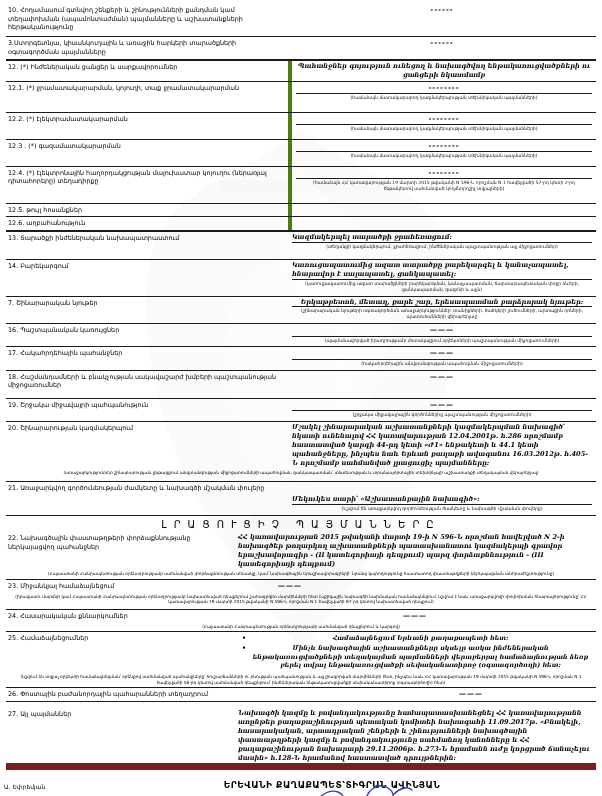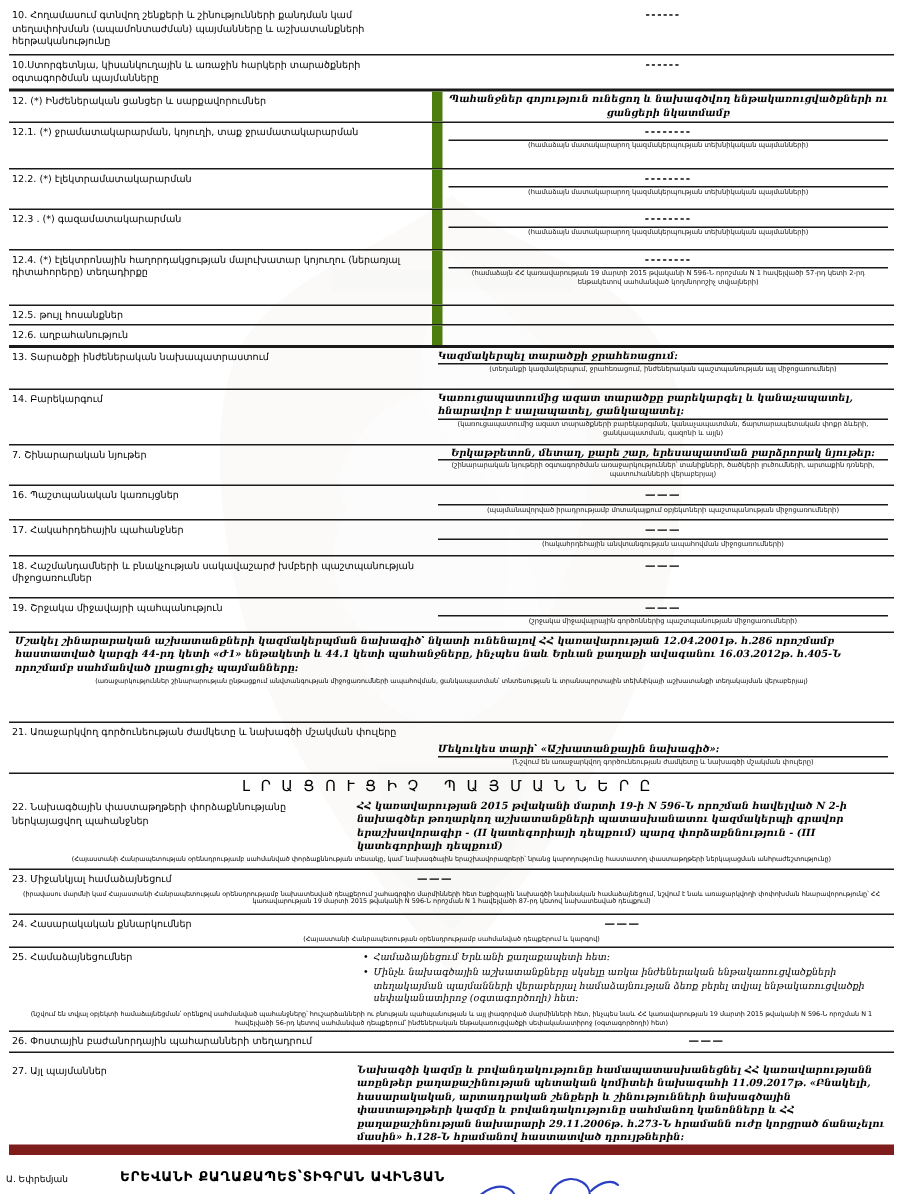--- a/index.html
+++ b/index.html
@@ -14,53 +14,53 @@
   .row  { display:flex; border-bottom:1px solid #1a1a1a; box-sizing:border-box; }
   .rowb { border-bottom:1px solid #1a1a1a; box-sizing:border-box; }
   .cols { display:flex; }
   .nb   { border-bottom:none; }
   .thick { border-bottom-width:2px; }
   .xthick { border-bottom:7px solid #7f1d1d; }
 
   .lab  { width:282px; flex:0 0 282px; padding:2px 6px 2px 2px; font-size:6.4px; line-height:1.35; box-sizing:border-box; }
   .lab2 { width:228px; flex:0 0 228px; padding:2px 6px 2px 2px; font-size:6.4px; line-height:1.35; box-sizing:border-box; }
   .val  { flex:1; padding:1px 4px; box-sizing:border-box; min-width:0; }
-  .vd .val { border-left:7px solid #4d7c0f; }
+  .vd .val { border-left:4px solid #4d7c0f; }
 
   .c { text-align:center; }
   .dash { display:block; text-align:center; font-size:7px; font-weight:bold; letter-spacing:1px; line-height:1.5; }
   .ul { border-bottom:1px solid #1a1a1a; }
 
   .vtext {
     font-family:"DejaVu Serif", serif; font-style:italic; font-weight:bold;
     font-size:6.6px; line-height:1.35; text-align:left;
   }
   .vtext.c { text-align:center; }
   .note { font-size:4.5px; line-height:1.3; text-align:center; color:#111; padding:1px 2px 2px 2px; }
   .fwnote { font-size:4.3px; line-height:1.3; text-align:center; padding:1px 4px 2px 4px; }
 
   .heading { text-align:center; font-weight:normal; font-size:10px; letter-spacing:7px; padding:3px 0 2px 0; }
 
   .bullets { margin:1px 0 2px 0; padding:0 0 0 4px; list-style:none; }
   .bullets li { position:relative; padding-left:7px; margin-bottom:1px;
-    font-family:"DejaVu Serif", serif; font-style:italic; font-weight:normal; font-size:6.4px; line-height:1.35; }
+    font-family:"DejaVu Serif", serif; font-style:italic; font-weight:bold; font-size:6.4px; line-height:1.35;text-align:center; }
   .bullets li::before { content:"•"; position:absolute; left:0; top:0; }
 
   .gap { height:6px; }
 
   
   .h33{min-height:33px}.h24{min-height:24px}.h20{min-height:20px}.h31{min-height:31px}
   .h27{min-height:27px}.h37{min-height:37px}.h12{min-height:12px}.h28{min-height:28px}
   .h30{min-height:30px}.h18{min-height:18px}.h22{min-height:22px}.h16{min-height:16px}
   .h60{min-height:60px}.h34{min-height:34px}.h50{min-height:50px}
   .h14{min-height:14px}.h48{min-height:48px}
 
   
   .signoff { position:relative; padding:10px 8px 0 8px; }
-  .signrow { display:flex; justify-content:flex-start; }
+  .signrow { display:flex; justify-content:center; }
   .mayor { font-weight:bold; font-size:9px; letter-spacing:0.5px; padding-left:66px; }
   .name  { font-weight:bold; font-size:9px; letter-spacing:0.5px; padding-right:4px; }
   .signature-svg { position:absolute; left:288px; top:10px; }
   .clerk { position:absolute; left:4px; bottom:6px; font-size:6px; z-index:3; }
 
   
   .watermark { position:absolute; left:50%; top:390px; transform:translate(-50%,-50%); z-index:1; opacity:0.10; }
 </style>
 </head>
 <body>
@@ -80,21 +80,21 @@
   <div class="content">
 
     <div class="row h33">
       <div class="lab">10. Հողամասում գտնվող շենքերի և շինությունների քանդման կամ տեղափոխման (ապամոնտաժման) պայմանները և աշխատանքների հերթականությունը</div>
       <div class="val">
           <span class="dash">------</span>
         </div>
     </div>
 
     <div class="row thick h24">
-      <div class="lab">10.Ստորգետնյա, կիսանկուղային և առաջին հարկերի տարածքների օգտագործման պայմանները</div>
+      <div class="lab">3.Ստորգետնյա, կիսանկուղային և առաջին հարկերի տարածքների օգտագործման պայմանները</div>
       <div class="val">
           <span class="dash">------</span>
         </div>
     </div>
 
     <div class="row vd h20">
       <div class="lab">12. (*) Ինժեներական ցանցեր և սարքավորումներ</div>
       <div class="val">
           <div class="vtext c">Պահանջներ գոյություն ունեցող և նախագծվող ենթակառուցվածքների ու ցանցերի նկատմամբ</div>
         </div>
@@ -192,20 +192,21 @@
     <div class="row h16">
       <div class="lab">19. Շրջակա միջավայրի պահպանություն</div>
       <div class="val">
         <span class="dash ul">———</span>
         <div class="note">(շրջակա միջավայրային գործոններից պաշտպանության միջոցառումների)</div>
       </div>
     </div>
 
     <div class="rowb h60">
       <div class="cols">
+        <div class="lab">20. Շինարարության կազմակերպում</div>
         <div class="val">
             <div class="vtext">Մշակել շինարարական աշխատանքների կազմակերպման նախագիծ՝ նկատի ունենալով ՀՀ կառավարության 12.04.2001թ. հ.286 որոշմամբ հաստատված կարգի 44-րդ կետի «Ժ1» ենթակետի և 44.1 կետի պահանջները, ինչպես նաև Երևան քաղաքի ավագանու 16.03.2012թ. հ.405-Ն որոշմամբ սահմանված լրացուցիչ պայմանները:</div>
           </div>
       </div>
       <div class="fwnote">(առաջարկություններ շինարարության ընթացքում անվտանգության միջոցառումների ապահովման, ցանկապատման՝ տնտեսության և տրանսպորտային տեխնիկայի աշխատանքի տեղակայման վերաբերյալ)</div>
     </div>
 
     <div class="row h34">
       <div class="lab">21. Առաջարկվող գործունեության ժամկետը և նախագծի մշակման փուլերը</div>
       <div class="val">

